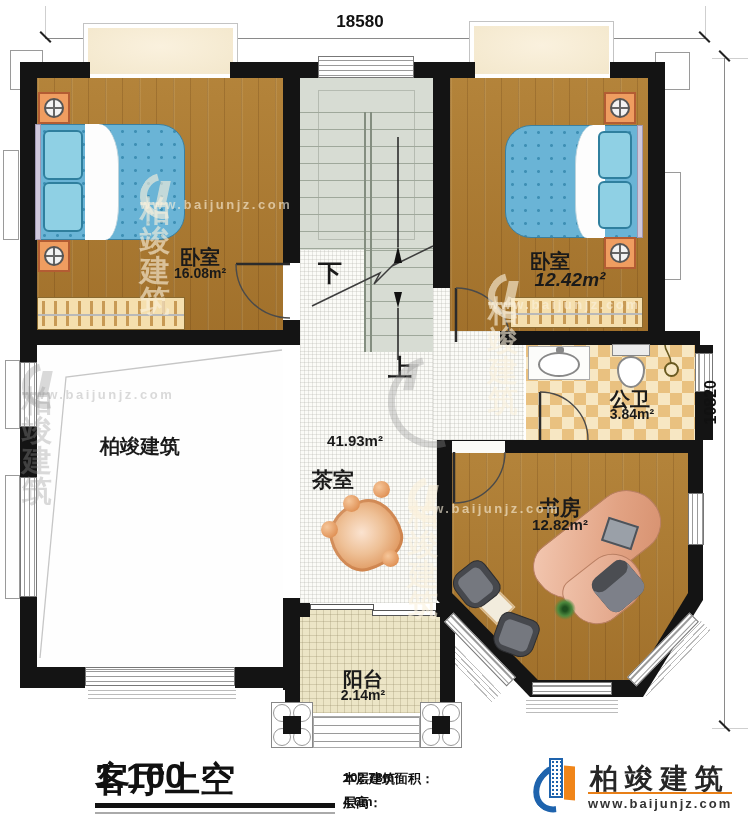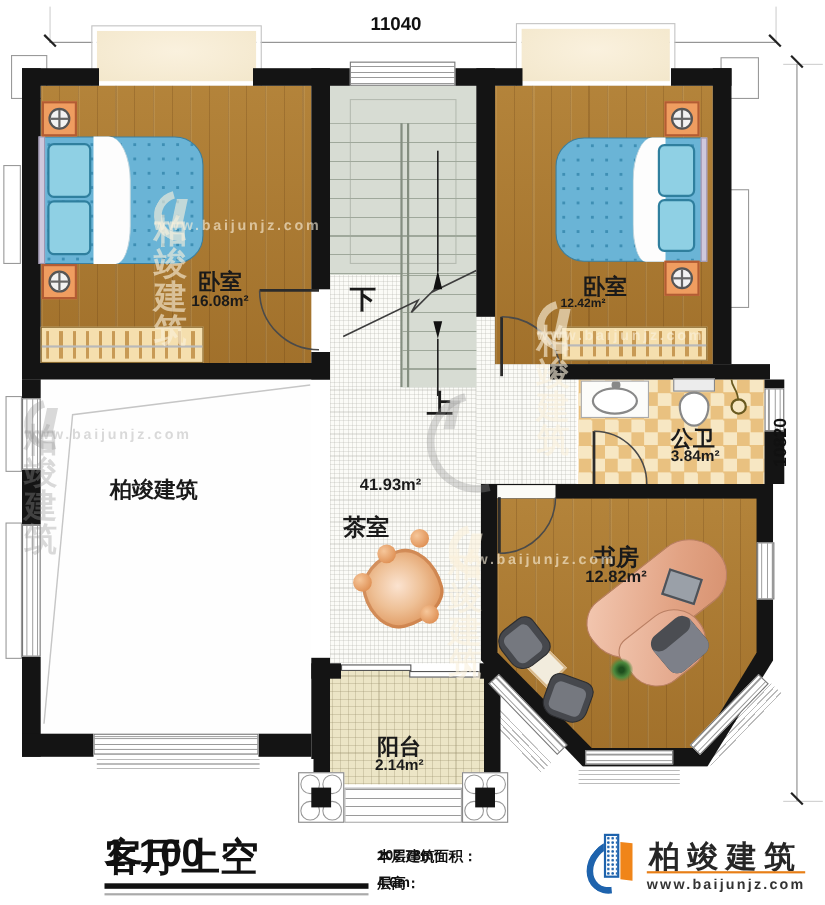--- a/index.html
+++ b/index.html
@@ -93,21 +93,21 @@
 </head>
 <body>
 
 <div id="plan">
 
   <div class="guide" style="left:45px;top:6px;width:1px;height:33px;"></div>
   <div class="guide" style="left:705px;top:6px;width:1px;height:33px;"></div>
   <div class="dimline" style="left:45px;top:38px;width:660px;height:1px;"></div>
   <div class="tick" style="left:38px;top:36px;"></div>
   <div class="tick" style="left:697px;top:36px;"></div>
-  <div class="dim" style="left:300px;top:12px;width:120px;text-align:center;font-size:17px;">11040</div>
+  <div class="dim" style="left:300px;top:12px;width:120px;text-align:center;font-size:17px;">18580</div>
   <div class="guide" style="left:712px;top:58px;width:36px;height:1px;"></div>
   <div class="guide" style="left:712px;top:728px;width:36px;height:1px;"></div>
   <div class="dimline" style="left:724px;top:58px;width:1px;height:670px;"></div>
   <div class="tick" style="left:717px;top:55px;"></div>
   <div class="tick" style="left:717px;top:725px;"></div>
   <div class="dim" style="left:702px;top:380px;font-size:16px;writing-mode:vertical-rl;transform:rotate(180deg);">10820</div>
 
   <div class="frame" style="left:10px;top:50px;width:33px;height:40px;"></div>
   <div class="frame" style="left:655px;top:52px;width:35px;height:38px;"></div>
   <div class="frame" style="left:3px;top:150px;width:16px;height:90px;"></div>
@@ -262,21 +262,21 @@
     <polygon points="394,263 402,263 398,246" fill="#111"></polygon>
     <polygon points="394,292 402,292 398,308" fill="#111"></polygon>
     <line x1="398" y1="308" x2="398" y2="360" stroke="#222" stroke-width="1.5"></line>
     <path d="M282,350 L66,377 L40,658" stroke="#c6c6c6" stroke-width="1.3" fill="none"></path>
     <path d="M671,364 C671,354 665,352 665,345" stroke="#6a5a20" stroke-width="1.6" fill="none"></path>
   </svg>
 
   <div class="label" style="left:150px;top:246px;width:100px;font-size:20px;">卧室</div>
   <div class="label" style="left:150px;top:266px;width:100px;font-size:14px;">16.08m²</div>
   <div class="label" style="left:500px;top:250px;width:100px;font-size:20px;">卧室</div>
-  <div class="label" style="left:480px;top:270px;width:100px;font-size:11px;">12.42m²</div>
+  <div class="label" style="left:520px;top:270px;width:100px;font-size:19px;font-style:italic;">12.42m²</div>
   <div class="label" style="left:312px;top:260px;width:36px;font-size:24px;">下</div>
   <div class="label" style="left:382px;top:355px;width:36px;font-size:24px;">上</div>
   <div class="label" style="left:595px;top:388px;width:70px;font-size:20px;">公卫</div>
   <div class="label" style="left:597px;top:407px;width:70px;font-size:14px;">3.84m²</div>
   <div class="label" style="left:85px;top:435px;width:110px;font-size:20px;">柏竣建筑</div>
   <div class="label" style="left:305px;top:433px;width:100px;font-size:15px;">41.93m²</div>
   <div class="label" style="left:298px;top:468px;width:70px;font-size:21px;">茶室</div>
   <div class="label" style="left:520px;top:496px;width:80px;font-size:21px;">书房</div>
   <div class="label" style="left:520px;top:517px;width:80px;font-size:15px;">12.82m²</div>
   <div class="label" style="left:328px;top:668px;width:70px;font-size:20px;">阳台</div>

